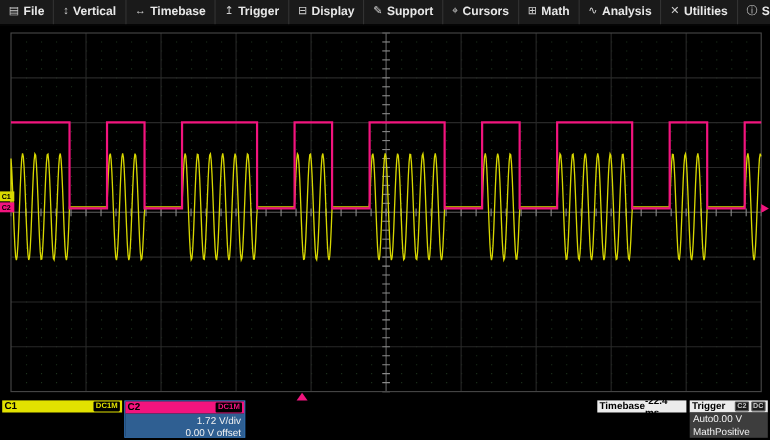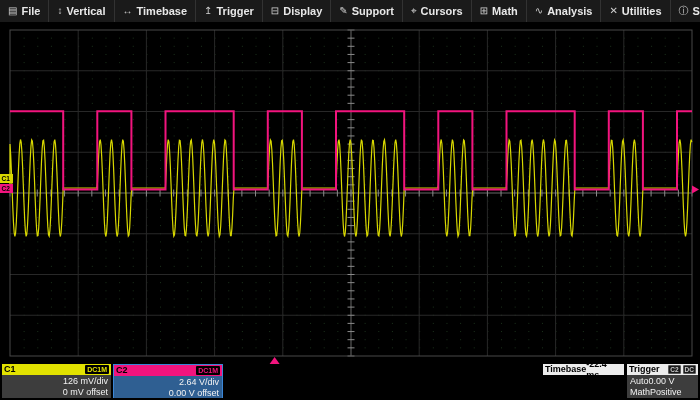--- a/index.html
+++ b/index.html
@@ -256,32 +256,28 @@
     <polygon points="699,189.5 692,185.5 692,193.5" fill="#f2147e"></polygon>
     <polygon points="269.616,364 279.616,364 274.616,357" fill="#f2147e"></polygon>
   </svg>
 
 <div class="statusbar">
   <div class="box c1box">
     <div class="hdr c1hdr">
       <span>C1</span>
       <span class="badge c1badge">DC1M</span>
     </div>
-    <div class="bdy">
-      <div>126 mV/div</div>
-      <div>0 mV offset</div>
-    </div>
   </div>
   <div class="box c2box">
     <div class="hdr c2hdr">
       <span>C2</span>
       <span class="badge c2badge">DC1M</span>
     </div>
     <div class="bdy">
-      <div>2.64 V/div</div>
+      <div>1.72 V/div</div>
       <div>0.00 V offset</div>
     </div>
   </div>
   <div class="box tbbox">
     <div class="hdr lighthdr">
       <span>Timebase</span>
       <span>-22.4 ms</span>
     </div>
   </div>
   <div class="box trbox">

